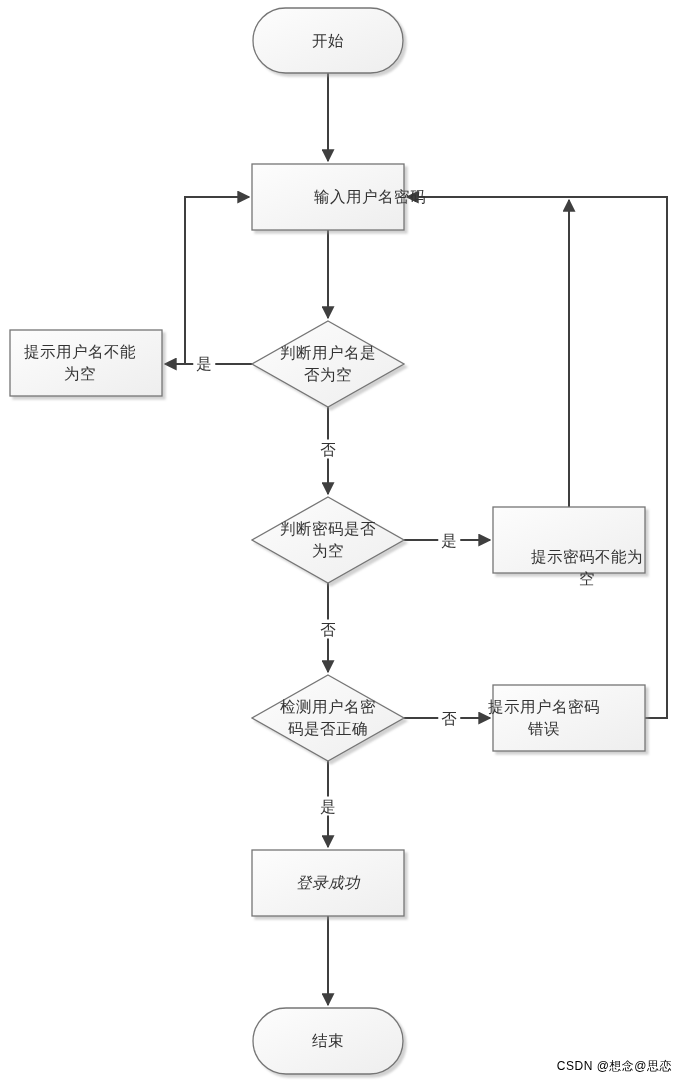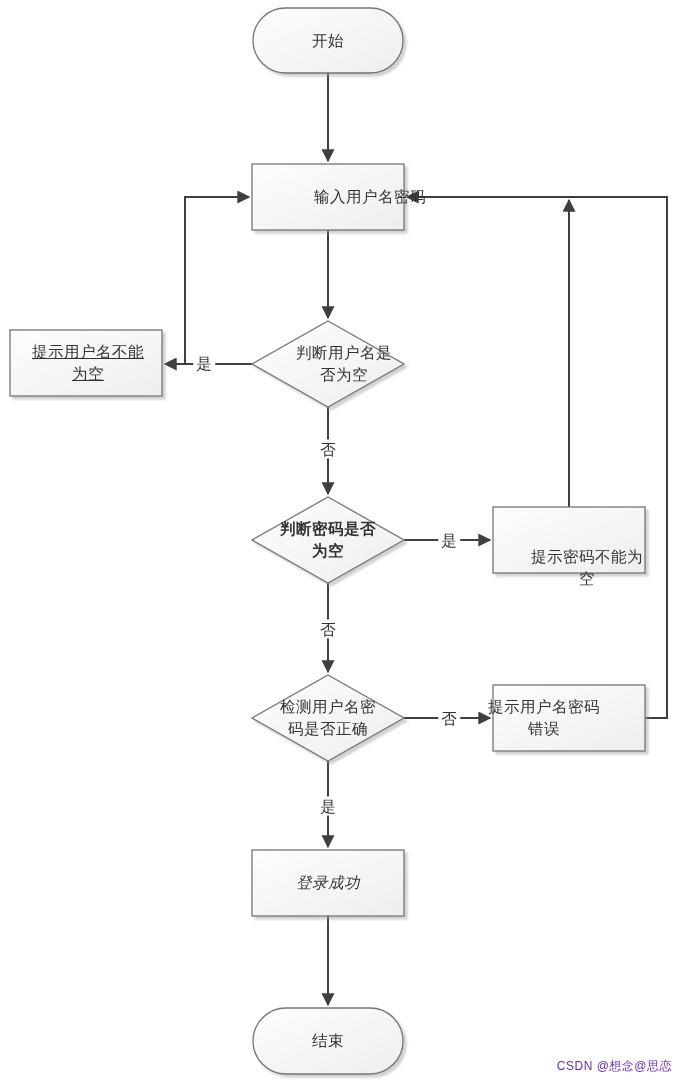--- a/index.html
+++ b/index.html
@@ -31,21 +31,21 @@
     line-height:19px;
     color:#333333;
   }
   .w-6{width:96px;}
   .w-7{width:114px;}
   #watermark{
     position:absolute;
     right:8px;
     bottom:7px;
     font-size:12px;
-    color:#6d28d9;
+    color:#000000;
     letter-spacing:0.5px;
   }
 </style>
 </head>
 <body>
 
 <div id="canvas">
 
   <svg id="wires" width="680" height="1082" viewBox="0 0 680 1082">
     <defs>
@@ -87,25 +87,25 @@
       <rect x="493" y="685" width="152" height="66"></rect>
       <rect x="252" y="850" width="152" height="66"></rect>
       <rect x="253" y="1008" width="150" height="66" rx="33"></rect>
     </g>
   </svg>
 
   <div class="node-label" style="left:328px;top:41px;">开始</div>
 
   <div class="node-label w-7" style="left:328px;top:197px;margin-left:42px;">输入用户名密码</div>
 
-  <div class="node-label w-6" style="left:328px;top:364px;margin-left:16px;">判断用户名是否为空</div>
+  <div class="node-label w-6" style="left:328px;top:364px;">判断用户名是否为空</div>
 
-  <div class="node-label w-7" style="left:88px;top:363px;text-decoration:underline;">提示用户名不能为空</div>
+  <div class="node-label w-7" style="left:80px;top:363px;">提示用户名不能为空</div>
 
-  <div class="node-label w-6" style="left:328px;top:540px;font-weight:bold;">判断密码是否为空</div>
+  <div class="node-label w-6" style="left:328px;top:540px;">判断密码是否为空</div>
 
   <div class="node-label w-7" style="left:587px;top:540px;margin-top:28px;">提示密码不能为空</div>
 
   <div class="node-label w-6" style="left:328px;top:718px;">检测用户名密码是否正确</div>
 
   <div class="node-label w-7" style="left:544px;top:718px;">提示用户名密码错误</div>
 
   <div class="node-label" style="left:328px;top:883px;font-style:italic;">登录成功</div>
 
   <div class="node-label" style="left:328px;top:1041px;">结束</div>

